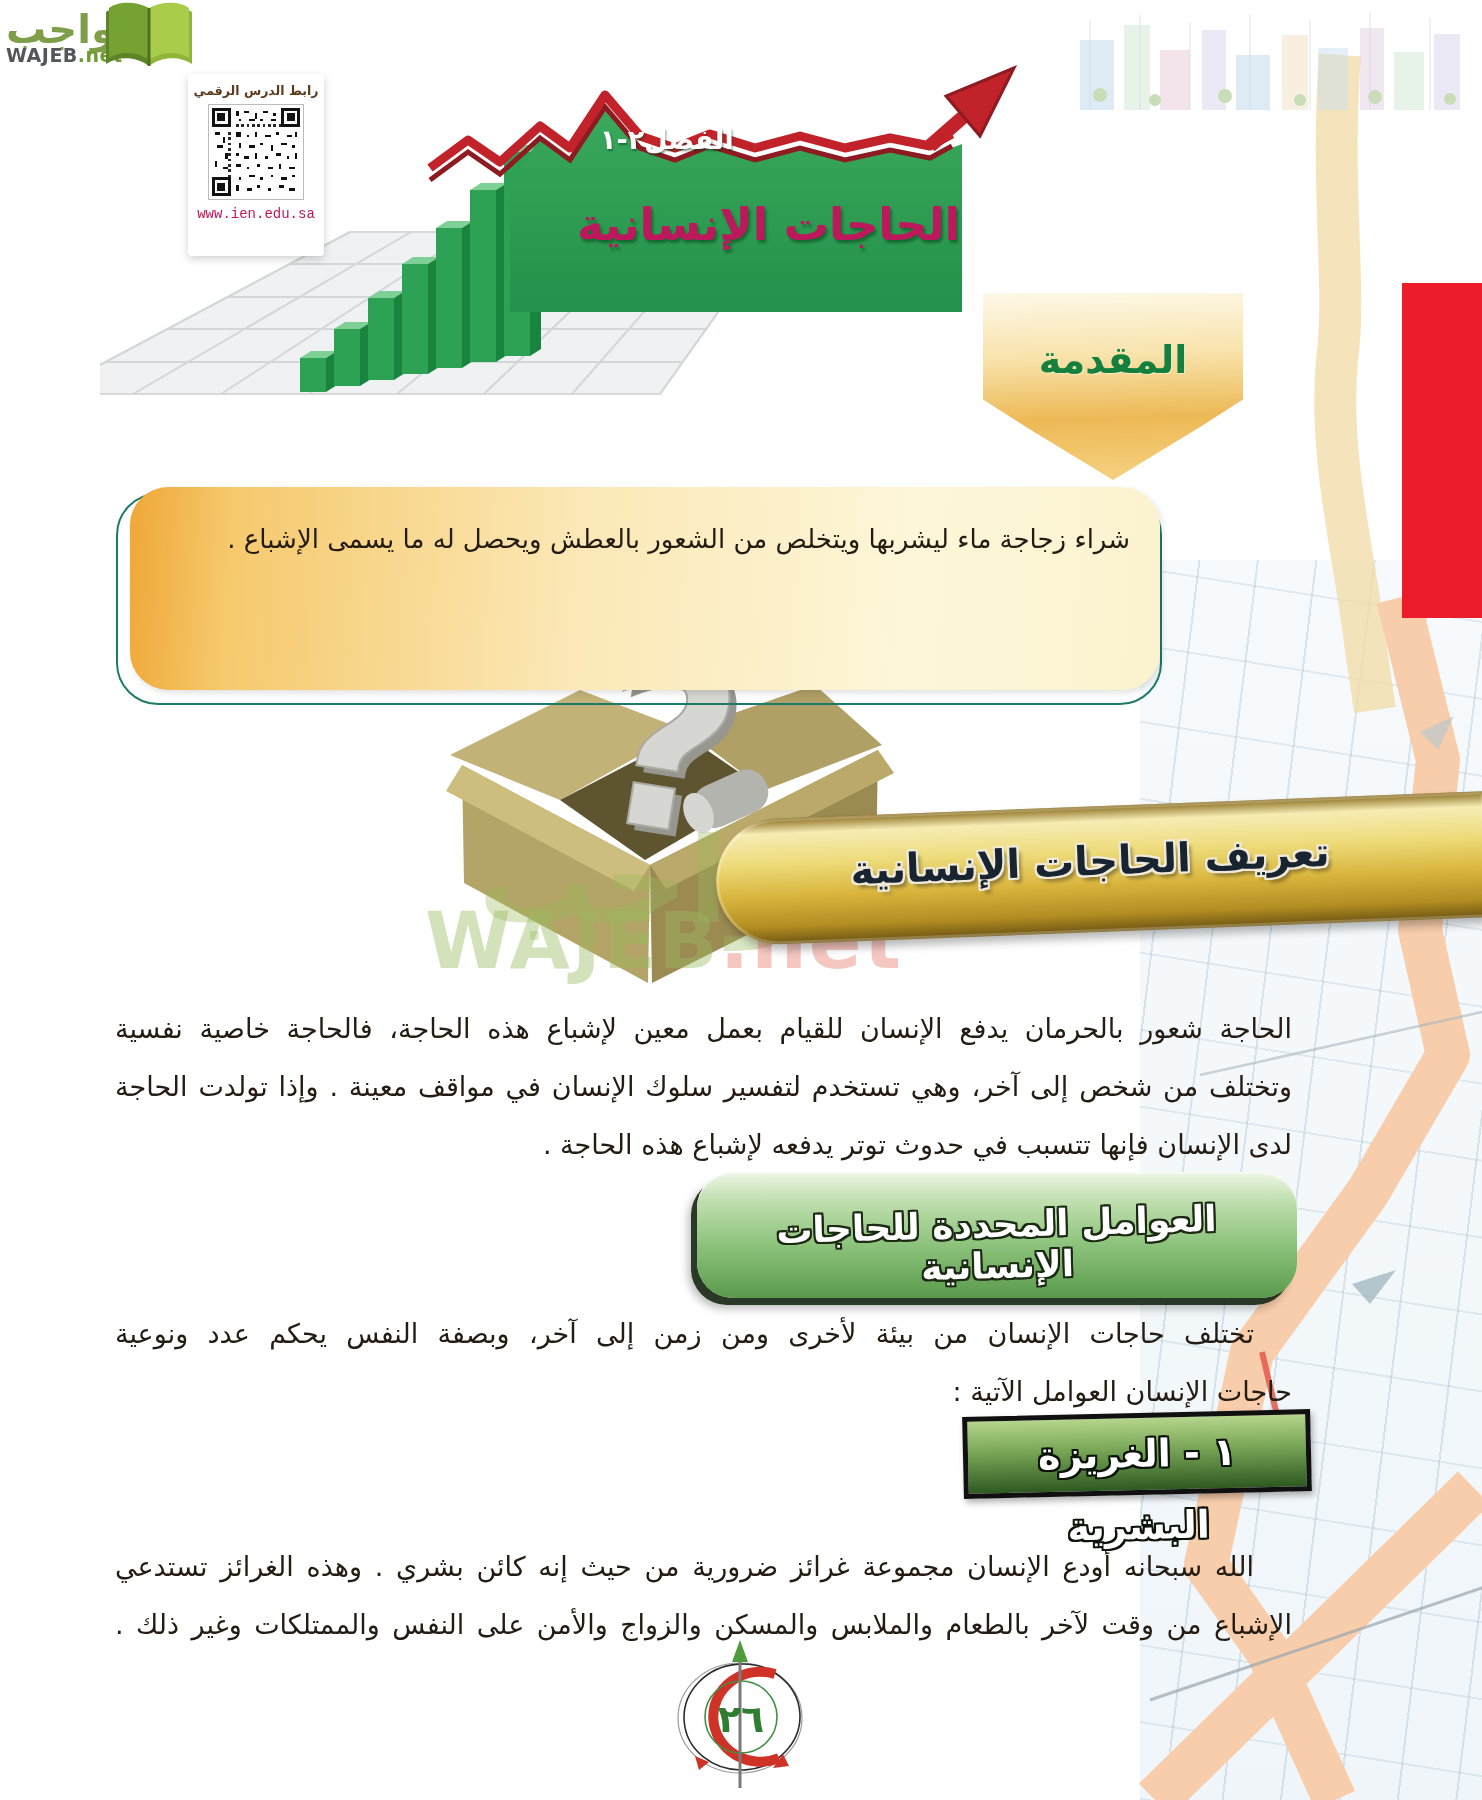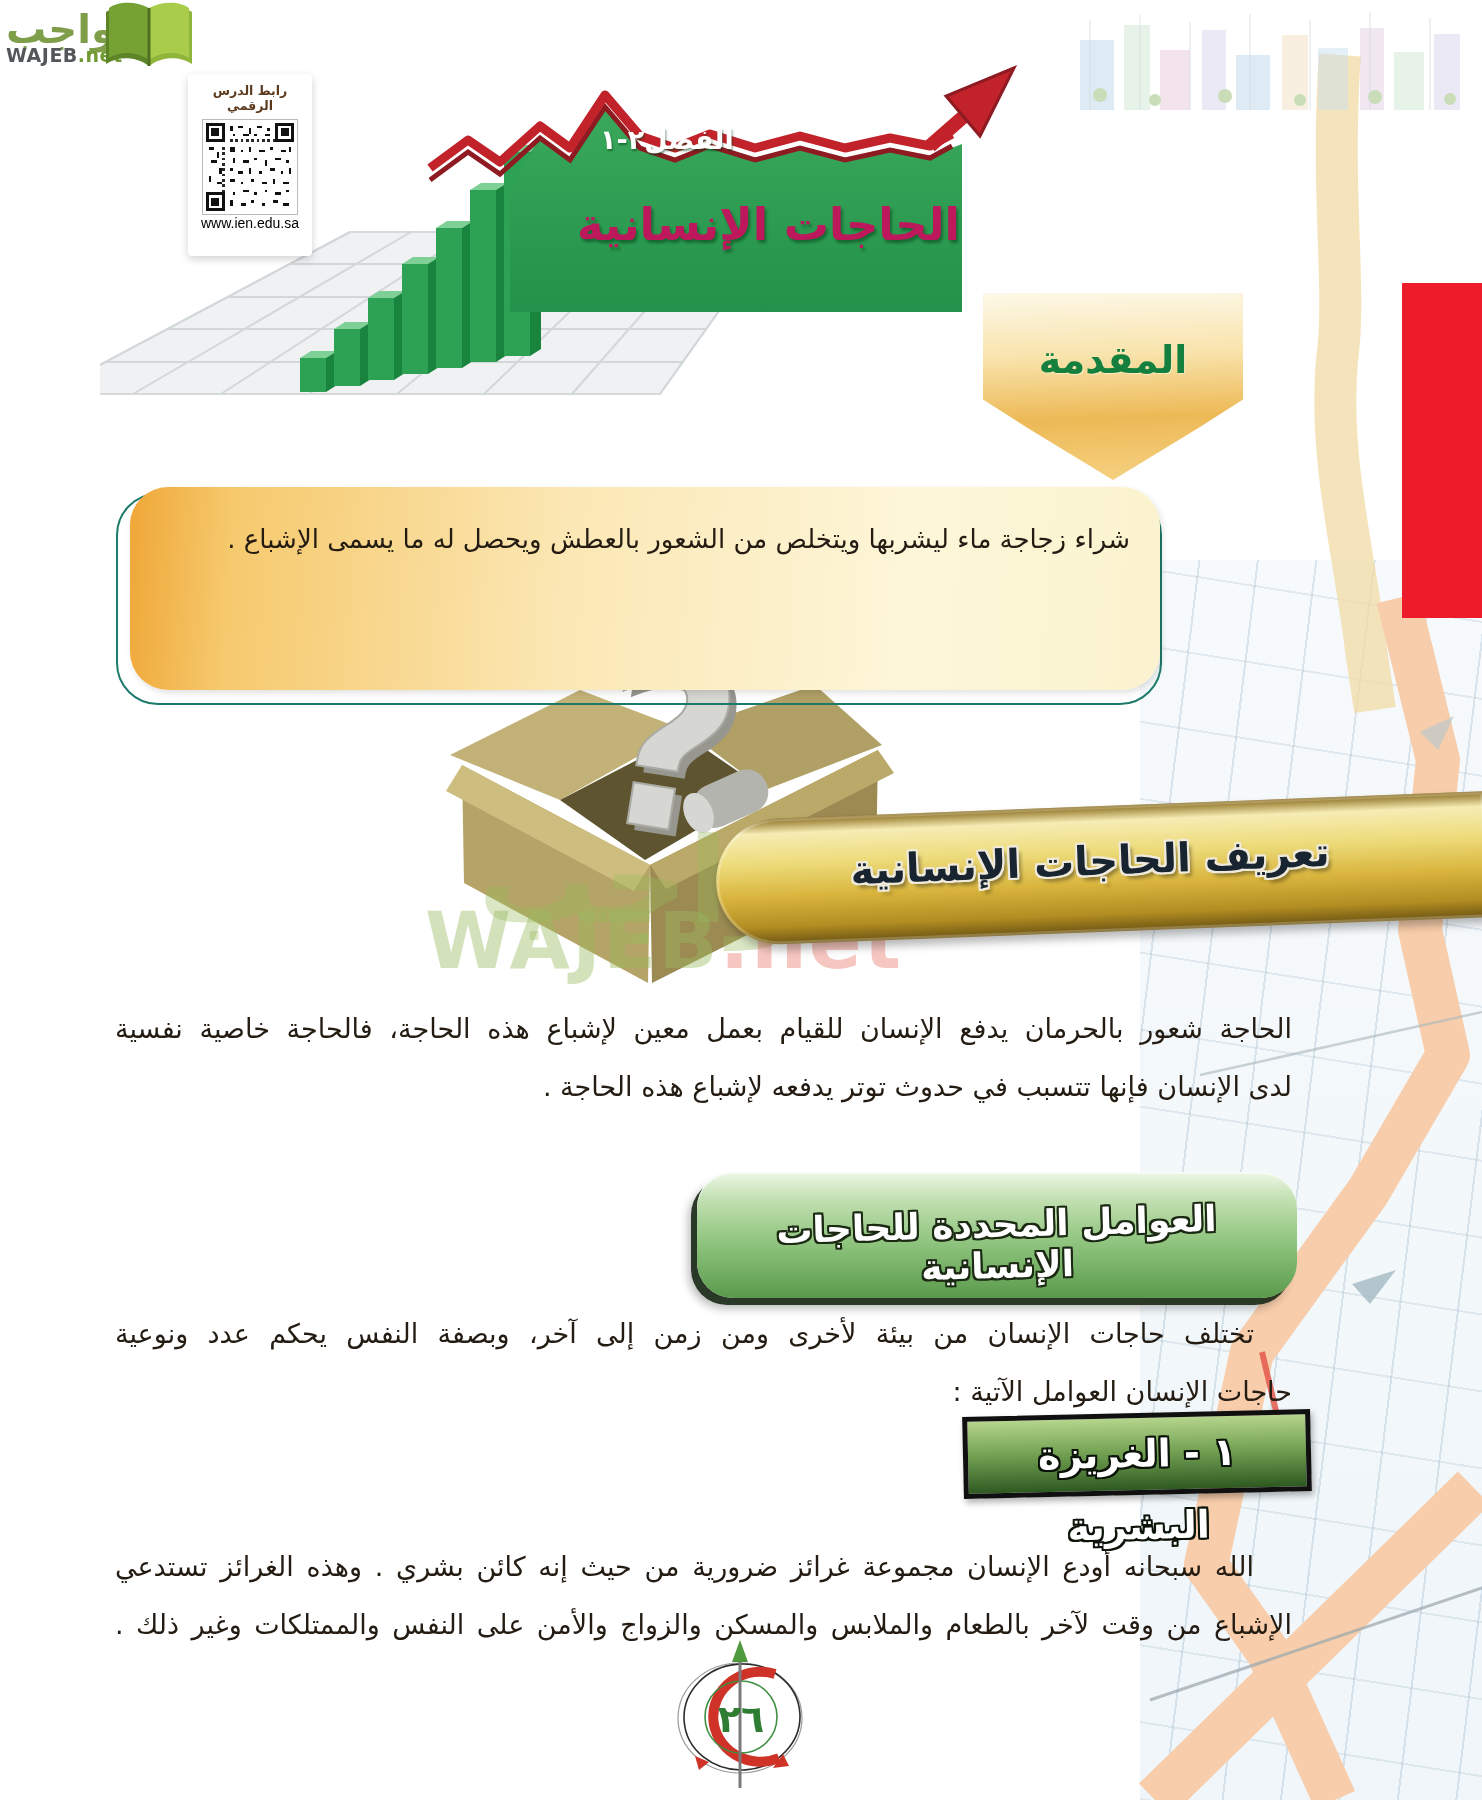--- a/index.html
+++ b/index.html
@@ -14,25 +14,25 @@
       linear-gradient(180deg, rgba(214,230,240,.20), rgba(214,230,240,.38));
     z-index:1;}
   .red-rect{left:1402px;top:283px;width:80px;height:335px;background:#ec1c2b;z-index:3;}
   .bg-svg{left:0;top:0;width:1482px;height:1800px;z-index:2;pointer-events:none;}
   .cityscape{left:1020px;top:0;width:462px;height:120px;z-index:3;opacity:.6;}
   
   .logo-ar{left:6px;top:6px;width:100px;font-size:40px;font-weight:bold;color:#7e9e4a;text-align:center;z-index:10;}
   .logo-en{left:6px;top:44px;width:104px;font-size:19px;font-weight:bold;color:#53575a;text-align:center;letter-spacing:.5px;z-index:10;}
   .book-icon{left:102px;top:0;width:94px;height:74px;z-index:10;}
   
-  .qr-card{left:188px;top:74px;width:124px;height:182px;background:#fff;border-radius:4px;
+  .qr-card{left:188px;top:74px;width:136px;height:182px;background:#fff;border-radius:4px;
     box-shadow:0 3px 8px rgba(0,0,0,.18);z-index:10;text-align:center;}
   .qr-title{margin-top:9px;font-size:12.5px;font-weight:bold;color:#5c3a1e;}
   .qr-box{margin:6px auto 0;width:96px;height:96px;border:1px solid #bbb;background:#fff;padding:3px;box-sizing:border-box;}
-  .qr-url{font-size:14px;color:#000000;font-family:Liberation Sans, sans-serif;}
+  .qr-url{margin-top:6px;font-size:14px;color:#be185d;font-family:Liberation Mono, monospace;}
   
   .chart-svg{left:100px;top:40px;width:920px;height:360px;z-index:9;}
   .chap-label{left:600px;top:124px;width:320px;text-align:left;font-size:27px;font-weight:bold;color:#fff;z-index:11;
     text-shadow:1px 2px 2px rgba(0,60,20,.5);}
   .chap-title{left:520px;top:198px;width:440px;text-align:right;font-size:45px;font-weight:bold;color:#be185d;z-index:11;
     text-shadow:2px 3px 3px rgba(0,60,20,.5);}
   
   .intro-badge{left:983px;top:293px;width:260px;height:187px;z-index:12;
     background:linear-gradient(178deg,#fdf8e8 0%,#f8e3ab 34%,#edb956 66%,#f6d283 100%);
     clip-path:polygon(0 0,100% 0,100% 57%,83% 72%,50% 100%,17% 72%,0 57%);
@@ -247,20 +247,21 @@
   </svg>
 
   <div class="abs wm-ar" dir="rtl">واجب</div>
   <div class="abs wm-en"><span class="g">WAJEB</span><span class="p">.net</span></div>
 
   <div class="abs ribbon"></div>
   <div class="abs ribbon-heading">تعريف الحاجات الإنسانية</div>
 
   <div class="abs para" style="left:115px;top:1000px;width:1177px;">
     <div class="bodyline">الحاجة شعور بالحرمان يدفع الإنسان للقيام بعمل معين لإشباع هذه الحاجة، فالحاجة خاصية نفسية</div>
+    <div class="bodyline">وتختلف من شخص إلى آخر، وهي تستخدم لتفسير سلوك الإنسان في مواقف معينة . وإذا تولدت الحاجة</div>
     <div class="bodyline endline">لدى الإنسان فإنها تتسبب في حدوث توتر يدفعه لإشباع هذه الحاجة .</div>
   </div>
 
   <div class="abs factors-banner"></div>
   <div class="abs factors-heading">العوامل المحددة للحاجات الإنسانية</div>
 
   <div class="abs para" style="left:115px;top:1305px;width:1177px;">
     <div class="bodyline indent">تختلف حاجات الإنسان من بيئة لأخرى ومن زمن إلى آخر، وبصفة النفس يحكم عدد ونوعية</div>
     <div class="bodyline endline">حاجات الإنسان العوامل الآتية :</div>
   </div>

